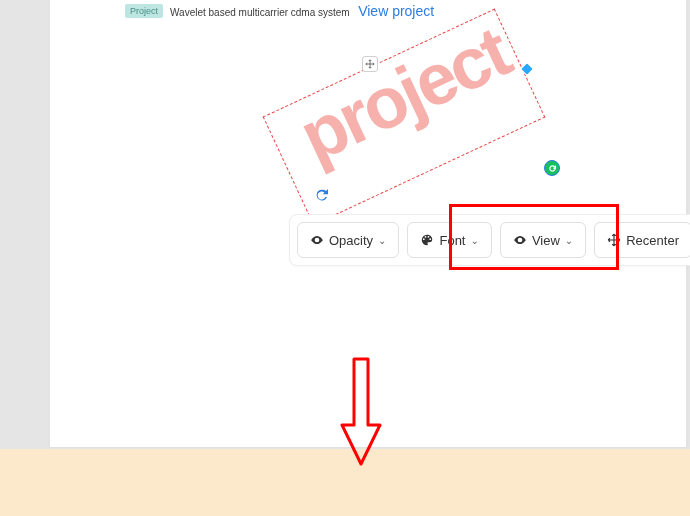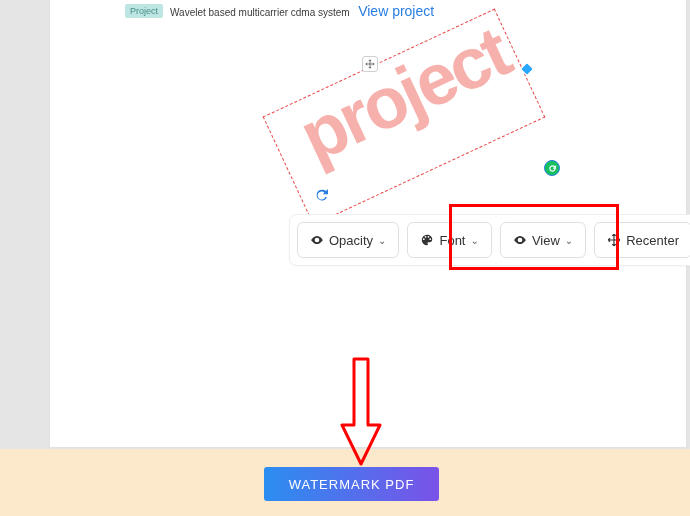--- a/index.html
+++ b/index.html
@@ -118,16 +118,13 @@
     </div>
 
     <div class="highlight-box" style="left:399px; top:204px; width:170px; height:66px;"></div>
 
   </div>
 
   <svg class="arrow" viewBox="0 0 42 109">
     <path d="M14 2 H28 V68 H40 L21 107 L2 68 H14 Z" fill="none" stroke="#ff0000" stroke-width="3" stroke-linejoin="round"></path>
   </svg>
 
-  <div class="watermark-btn">
-    <span>WATERMARK PDF</span>
-  </div>
 </div>
 
 </body></html>

